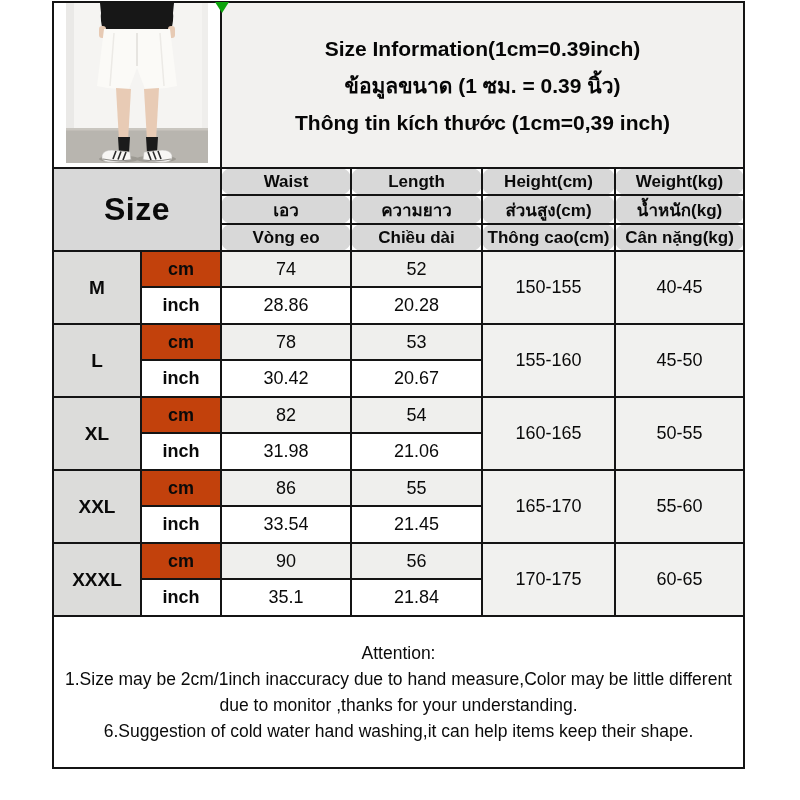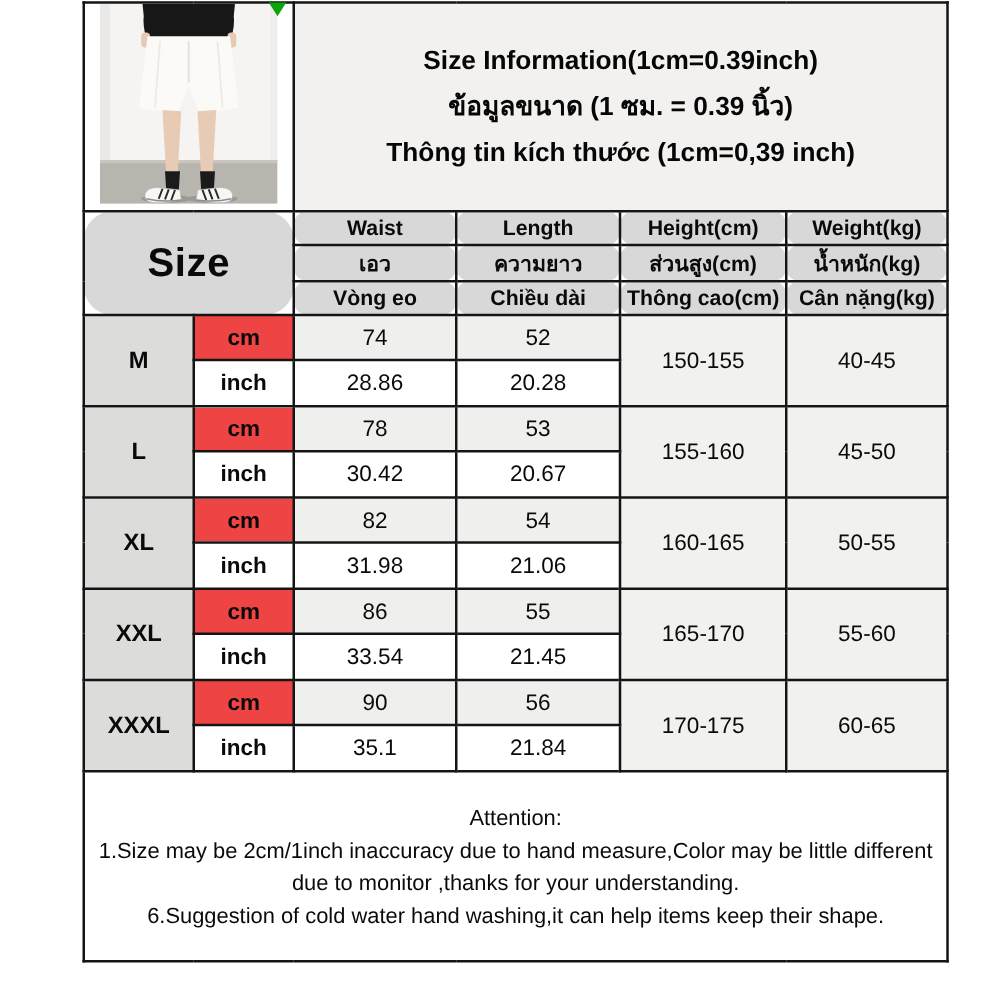--- a/index.html
+++ b/index.html
@@ -4,43 +4,43 @@
 <style>
   html,body{margin:0;padding:0;}
   body{
     width:800px;height:800px;background:#ffffff;
     font-family:"Liberation Sans","DejaVu Sans",sans-serif;
     -webkit-font-smoothing:antialiased;
   }
   .stage{position:relative;width:800px;height:800px;background:#ffffff;overflow:hidden;}
 
   table.size-chart{
-    position:absolute;left:66px;top:1px;width:691px;
+    position:absolute;left:52px;top:1px;width:691px;
     border-collapse:collapse;table-layout:fixed;
   }
   table.size-chart td{
     border:2px solid #141414;
     padding:0;text-align:center;vertical-align:middle;overflow:hidden;
     color:#0a0a0a;
   }
 
   tr.title-row{height:166px;}
   tr.h-row{height:27px;}
   tr.cm-row{height:36px;}
   tr.inch-row{height:37px;}
   tr.attn-row{height:152px;}
 
   td.photo-cell{background:#ffffff;vertical-align:top;text-align:left;padding:2px 0 0 6px;}
   td.title-cell{background:#f2f1ef;padding-top:12px;}
   .title-line{font-weight:bold;font-size:21px;line-height:37px;color:#060606;}
 
   td.hdr{background:#d8d8d8;font-weight:bold;font-size:17px;border-radius:11px;}
-  td.size-big{background:#d8d8d8;font-weight:bold;font-size:32px;letter-spacing:0.5px;border-radius:23px;}
+  td.size-big{background:#d8d8d8;font-weight:bold;font-size:32px;letter-spacing:0.5px;}
   td.size-label{background:#dcdcda;font-weight:bold;font-size:19px;}
-  td.unit-cm{background:#ef4444;font-weight:bold;font-size:18px;margin-left:44px;}
+  td.unit-cm{background:#c2410c;font-weight:bold;font-size:18px;margin-left:44px;}
   td.unit-inch{background:#ffffff;font-weight:bold;font-size:18px;margin-left:32px;}
   td.val-cm{background:#efefed;font-size:18px;font-weight:400;color:#242424;}
   td.val-inch{background:#ffffff;font-size:18px;font-weight:400;color:#242424;}
   td.range{background:#f1f1ef;font-size:18px;font-weight:400;color:#242424;}
 
   td.attention-cell{
     background:#ffffff;vertical-align:top;text-align:left;
     padding:3px 5px;font-size:17.5px;line-height:26px;color:#101010;
   }
 

